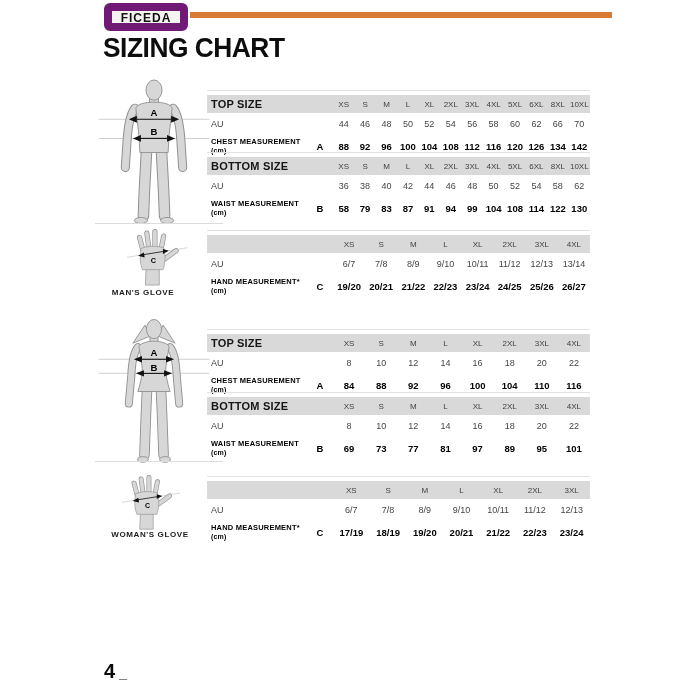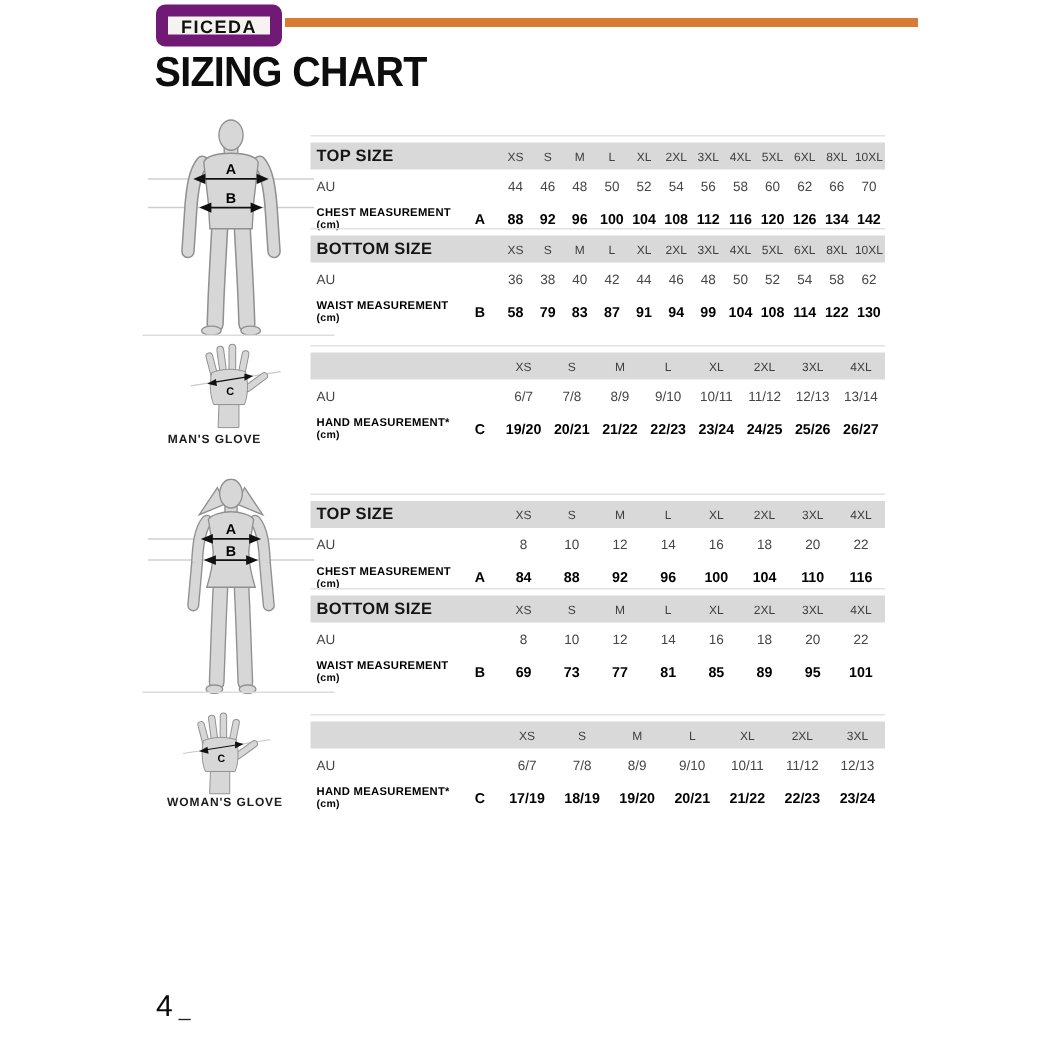--- a/index.html
+++ b/index.html
@@ -32,21 +32,21 @@
   .trow.meas .tlabel { font-size:7.5px; line-height:1.15; padding-left:4px; letter-spacing:.2px; }
   .trow.meas .tlabel .sub { font-size:7px; }
   .tletter { text-align:center; font-weight:bold; font-size:9.5px; color:#000; }
   .tcell { text-align:center; }
 
   
   svg text { font-family:"Liberation Sans", sans-serif; font-weight:bold; }
   .caption { font-size:8px; font-weight:bold; letter-spacing:.6px; color:#1c1c1c; text-align:center; width:110px; }
   .ground { height:1px; background:#dcdcdc; width:128px; }
 
-  .pageno { left:104px; top:660px; font-weight:normal; font-size:20px; color:#0a0a0a; }
+  .pageno { left:104px; top:660px; font-weight:bold; font-size:20px; color:#0a0a0a; }
   .pageno .underscore { font-size:14px; margin-left:4px; color:#222; }
 </style>
 </head>
 <body>
 
 <div class="abs logo">
   <div class="logo-top">
     <span class="logo-brand">FICEDA</span>
     <svg class="logo-mountains" viewBox="0 0 84 10" preserveAspectRatio="none">
       <path d="M0,10 L5,4 L10,7 L16,3 L22,8 L29,4 L35,7 L42,2 L49,7 L56,4 L62,8 L69,3 L76,7 L84,5 L84,10 Z" fill="#141414"></path>
@@ -363,21 +363,21 @@
       <div class="tcell">20</div>
       <div class="tcell">22</div>
     </div>
     <div class="trow meas" style="grid-template-columns: 100px 26px repeat(8, 1fr);">
       <div class="tlabel">WAIST MEASUREMENT<br><span class="sub">(cm)</span></div>
       <div class="tletter">B</div>
       <div class="tcell">69</div>
       <div class="tcell">73</div>
       <div class="tcell">77</div>
       <div class="tcell">81</div>
-      <div class="tcell">85</div>
+      <div class="tcell">97</div>
       <div class="tcell">89</div>
       <div class="tcell">95</div>
       <div class="tcell">101</div>
     </div>
   </div>
 
 <svg class="abs" style="left:108px; top:474px;" width="84" height="58" viewBox="0 0 95 82">
   <line x1="8" y1="40" x2="90" y2="27" stroke="#c9c9c9" stroke-width="1"></line>
   <g stroke="#909090" fill="none" stroke-linecap="round">
     <path d="M30,32 L25,13" stroke-width="7"></path>

